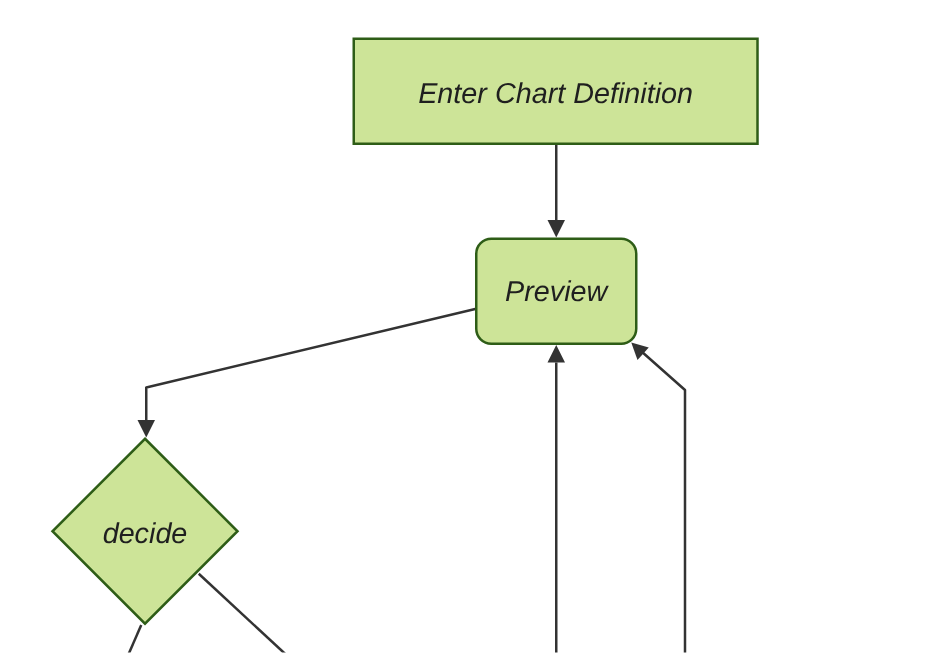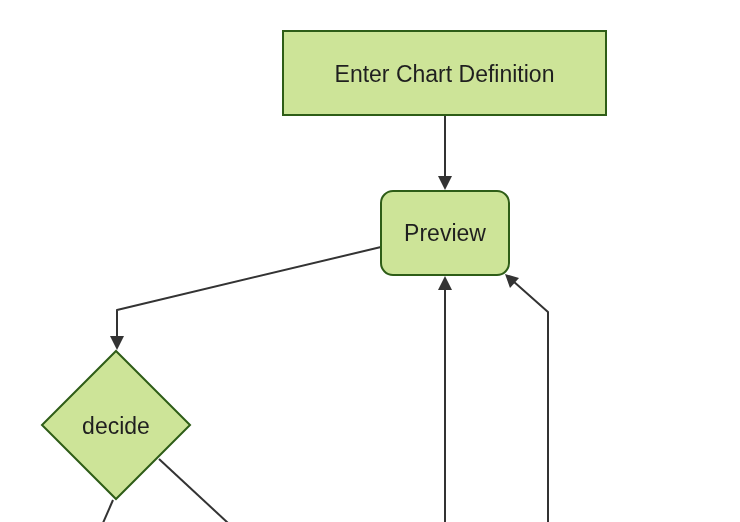--- a/index.html
+++ b/index.html
@@ -7,20 +7,21 @@
     padding: 0;
     width: 740px;
     height: 522px;
     background: var(--background, #ffffff);
     overflow: hidden;
   }
   .canvas-wrap {
     position: relative;
     width: 642px;
     height: 522px;
+    font-style: italic;
   }
   svg { display: block; }
   .node-shape {
     fill: var(--node-fill, #cde498);
     stroke: var(--node-border, #2e5d17);
     stroke-width: 2;
   }
   .node-label {
     fill: var(--text-color, #1f1f1f);
     font-family: "Liberation Sans", "DejaVu Sans", sans-serif;

